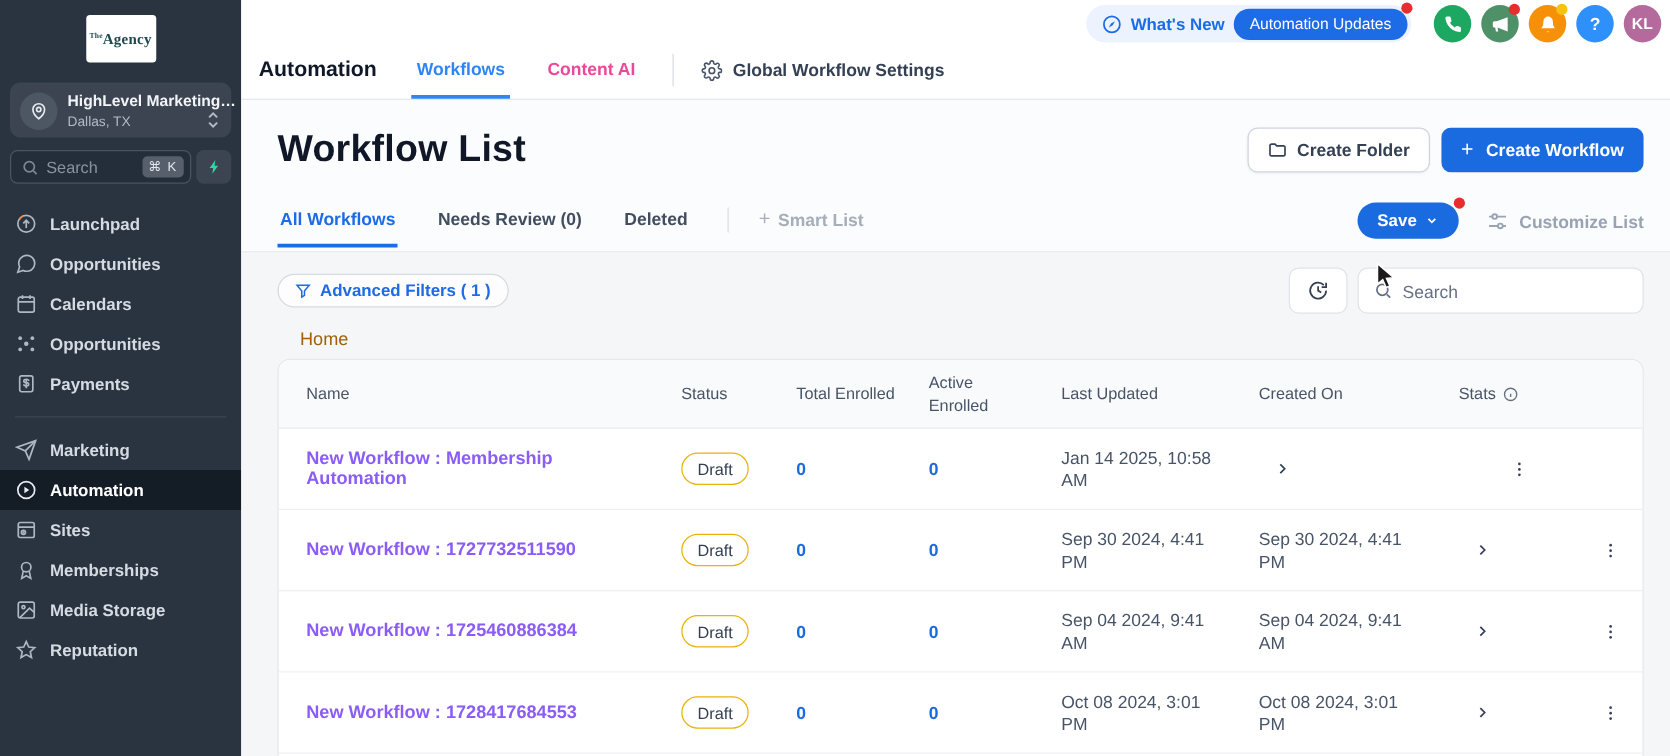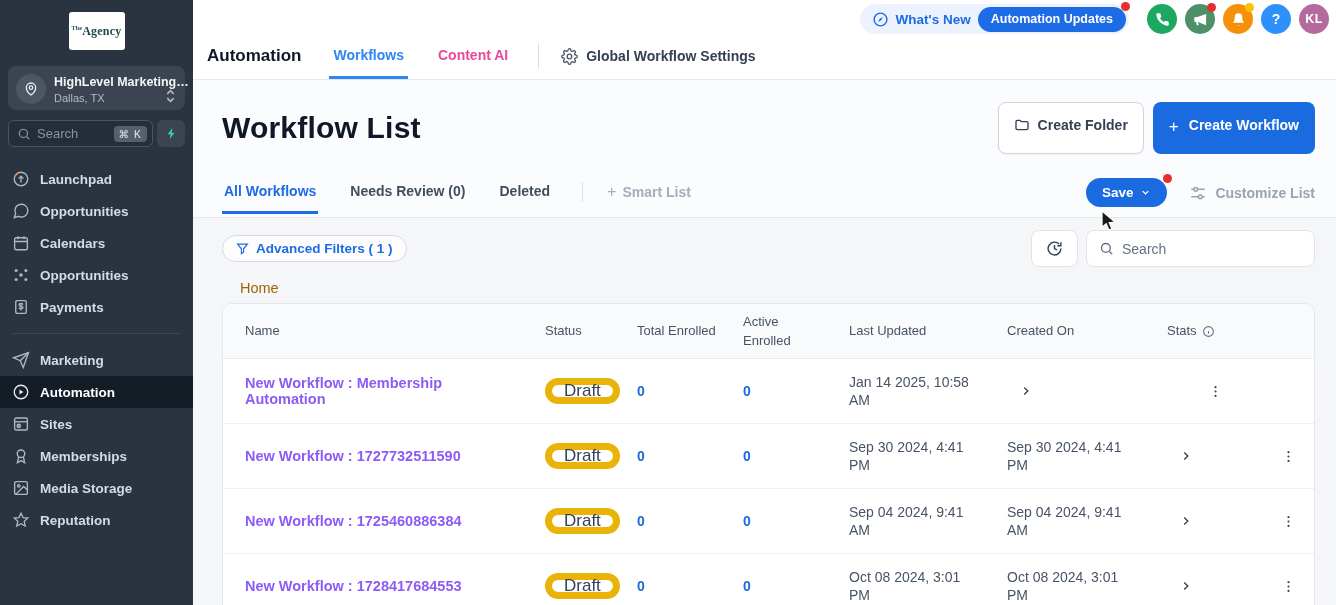--- a/index.html
+++ b/index.html
@@ -40,38 +40,38 @@
   .topnav { position:absolute; left:14px; bottom:0; height:46px; display:flex; align-items:center; }
   .topnav-title { font-size:17px; font-weight:bold; color:#101828; margin-right:28px; }
   .topnav-tab { height:46px; display:flex; align-items:center; padding:0 4px; margin-right:26px; font-size:14px; font-weight:bold; color:#ec4899; cursor:pointer; border-bottom:3px solid transparent; }
   .topnav-tab.active { color:#2e86f5; border-bottom-color:#2e86f5; }
   .topnav-sep { width:1px; height:26px; background:#d9dee5; margin:0 22px 0 0; }
   .gws { display:flex; align-items:center; gap:8px; font-size:14px; font-weight:bold; color:#344054; cursor:pointer; }
   .gws .gear { color:#475467; font-size:17px; }
   .top-right { position:absolute; top:4px; right:7px; display:flex; align-items:center; gap:8px; }
   .whatsnew { background:#edf3fe; border-radius:16px; height:30px; display:flex; align-items:center; gap:7px; padding:0 3px 0 12px; position:relative; cursor:pointer; margin-right:10px; }
   .whatsnew-label { color:#1d6be5; font-size:13.5px; font-weight:bold; }
-  .wn-badge { background:#1d6be5; color:#fff; font-size:12.5px; font-weight:bold; border-radius:13px; height:25px; display:flex; align-items:center; padding:0 13px; }
+  .wn-badge { background:#1d6be5; color:#fff; font-size:12.5px; font-weight:normal; border-radius:13px; height:25px; display:flex; align-items:center; padding:0 13px; }
   .dot { width:9px; height:9px; border-radius:50%; background:#e62e2e; position:absolute; }
   .whatsnew .dot { top:-2px; right:-1px; }
   .circle-btn { width:30px; height:30px; border-radius:50%; display:flex; align-items:center; justify-content:center; color:#fff; cursor:pointer; position:relative; flex:none; }
   .circle-btn .dot { top:-1px; right:-1px; width:9px; height:9px; }
   .cb-phone { background:#1da861; }
   .cb-megaphone { background:#4e9168; }
   .cb-bell { background:#f79009; }
   .cb-bell .dot { background:#f7c20a; }
   .cb-help { background:#2e90fa; font-size:14px; font-weight:bold; }
   .cb-avatar { background:#b56a9e; font-size:12.5px; font-weight:bold; letter-spacing:.3px; }
 
   
   .content-upper { background:#fbfcfd; padding:0 21px 0 29px; border-bottom:1px solid #e4e7ec; flex:none; }
   .title-row { display:flex; align-items:center; margin-top:22px; }
   .page-title { font-size:30px; font-weight:bold; color:#101828; letter-spacing:.2px; }
   .title-actions { margin-left:auto; display:flex; gap:9px; }
-  .btn { height:52px; border-radius:8px; display:flex; gap:8px; font-size:14px; font-weight:bold; padding:14px 15px; cursor:pointer; border:1px solid transparent; }
+  .btn { height:36px; border-radius:8px; display:flex; align-items:center; gap:8px; font-size:14px; font-weight:bold; padding:0 15px; cursor:pointer; border:1px solid transparent; }
   .btn-secondary { background:#fff; border-color:#d0d5dd; color:#344054; box-shadow:0 1px 2px rgba(16,24,40,.05); }
   .btn-primary { background:#1b6be0; color:#fff; }
   .btn-primary .plus { font-size:17px; font-weight:normal; margin-right:2px; }
   .tabs-row { display:flex; align-items:center; margin-top:24px; }
   .ftab { padding:0 2px 12px; margin-right:30px; font-size:14px; font-weight:bold; color:#424d5f; cursor:pointer; border-bottom:3px solid transparent; margin-bottom:-1px; }
   .ftab.active { color:#1d6be5; border-bottom-color:#1d6be5; }
   .ftab-sep { width:1px; height:20px; background:#d9dee5; margin:0 24px 12px 0; }
   .smart-list { display:flex; align-items:center; gap:6px; color:#a6aebb; font-size:14px; font-weight:bold; padding-bottom:12px; cursor:default; }
   .smart-list .plus { font-size:16px; font-weight:normal; }
   .tabs-actions { margin-left:auto; display:flex; align-items:center; gap:22px; padding-bottom:10px; }
@@ -91,21 +91,21 @@
   .breadcrumb { margin:13px 0 7px 18px; font-size:14.5px; color:#a16207; }
 
   
   .table { background:#fff; border:1px solid #e4e7ec; border-radius:10px 10px 0 0; overflow:hidden; }
   .trow { display:grid; grid-template-columns:300px 92px 106px 106px 158px 160px 96px 1fr; align-items:center; padding:0 0 0 22px; }
   .thead { height:55px; background:#f9fafb; border-bottom:1px solid #eaecf0; }
   .thead .th { font-size:13px; color:#475467; padding-right:26px; line-height:1.5; }
   .th-stats { display:flex; align-items:center; gap:5px; }
   .tbody-row { height:65px; border-bottom:1px solid #eef0f3; }
   .cell-name { font-size:14.5px; font-weight:bold; color:#8b5cf6; padding-right:20px; }
-  .status-pill { display:inline-flex; align-items:center; border:7px solid #eab308; border-radius:13px; height:26px; padding:0 12px; font-size:17px; color:#344054; background:#fff; width:max-content; }
+  .status-pill { display:inline-flex; align-items:center; border:1px solid #eab308; border-radius:13px; height:26px; padding:0 12px; font-size:13px; color:#344054; background:#fff; width:max-content; }
   .cell-count { font-size:14px; font-weight:bold; color:#1b6be0; cursor:pointer; }
   .cell-date { font-size:14px; color:#475467; line-height:1.3; padding-right:34px; }
   .cell-chevron { color:#344054; padding-left:12px; cursor:pointer; width:max-content; }
   .cell-menu { display:flex; justify-content:center; color:#344054; cursor:pointer; }
   .partial-row { height:10px; }
 
   
   .cursor { position:absolute; left:908px; top:210px; z-index:50; pointer-events:none; }
 </style>
 </head>

